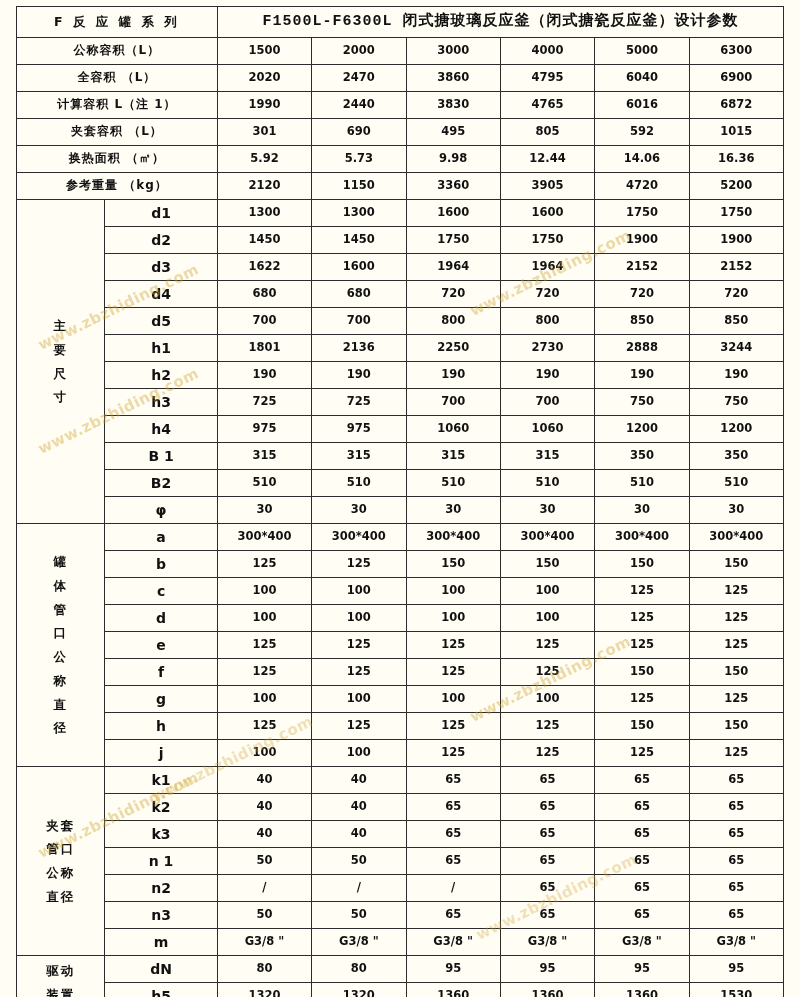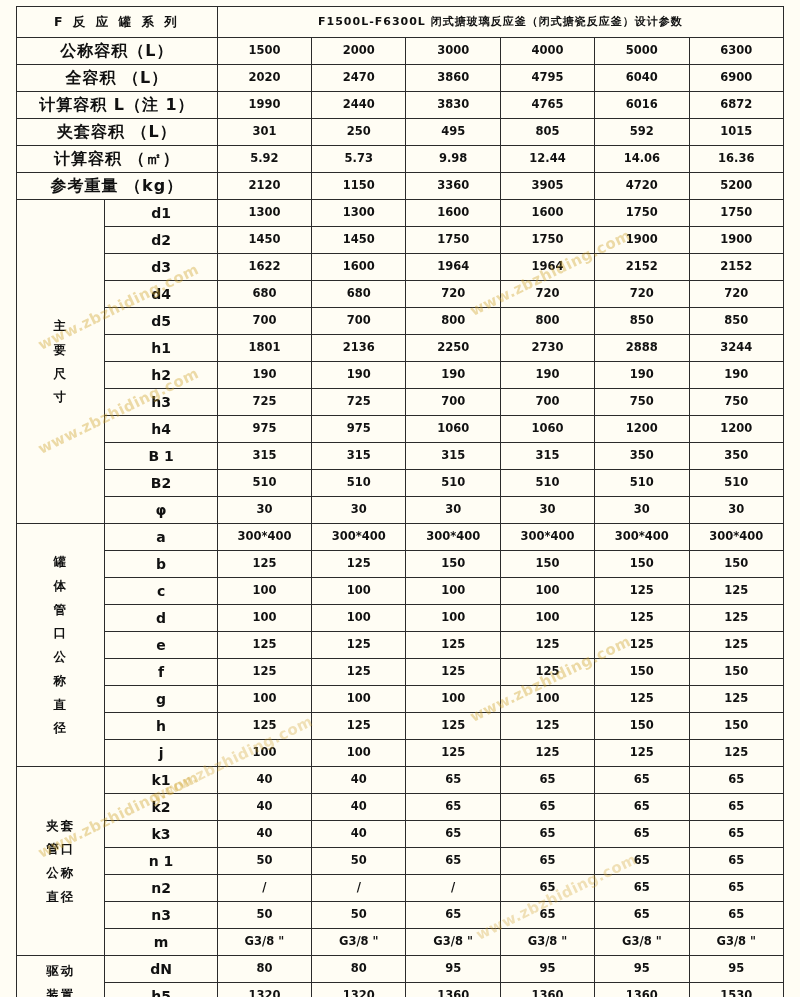--- a/index.html
+++ b/index.html
@@ -36,30 +36,31 @@
     font-size: 11.5px;
     font-weight: bold;
     text-align: center;
     vertical-align: middle;
     height: 26px;
     line-height: 1.15;
     padding: 0 2px;
     background: transparent;
   }
   td.title {
-    font-size: 11px;
+    font-size: 15px;
     letter-spacing: 1px;
     height: 30px;
+    font-family: Liberation Mono, monospace;
   }
   td.head-label {
     font-size: 12.5px;
     letter-spacing: 3px;
   }
   td.rowlabel {
-    font-size: 16px;
+    font-size: 12px;
     letter-spacing: 1px;
   }
   td.vertlabel {
     font-size: 12.5px;
     letter-spacing: 2px;
     line-height: 1.9;
   }
   td.sub {
     font-size: 14px;
   }
@@ -125,28 +126,28 @@
           <td>1990</td>
           <td>2440</td>
           <td>3830</td>
           <td>4765</td>
           <td>6016</td>
           <td>6872</td>
         </tr>
         <tr>
           <td class="rowlabel" colspan="2">夹套容积 （L）</td>
           <td>301</td>
-          <td>250</td>
+          <td>690</td>
           <td>495</td>
           <td>805</td>
           <td>592</td>
           <td>1015</td>
         </tr>
         <tr>
-          <td class="rowlabel" colspan="2">计算容积 （㎡）</td>
+          <td class="rowlabel" colspan="2">换热面积 （㎡）</td>
           <td>5.92</td>
           <td>5.73</td>
           <td>9.98</td>
           <td>12.44</td>
           <td>14.06</td>
           <td>16.36</td>
         </tr>
         <tr>
           <td class="rowlabel" colspan="2">参考重量 （kg）</td>
           <td>2120</td>

